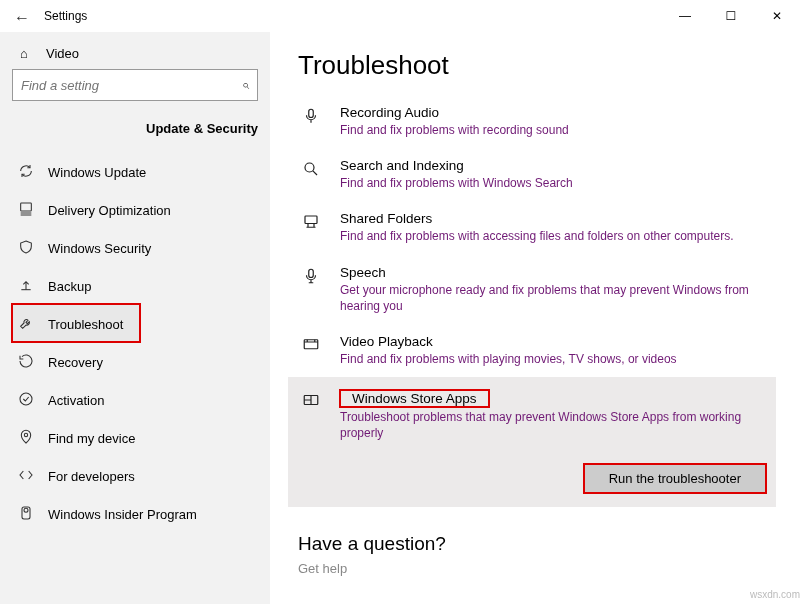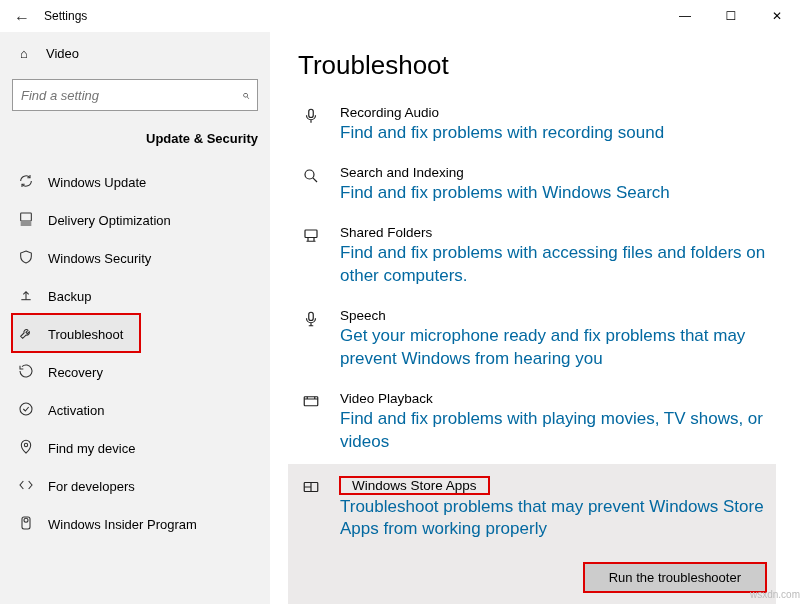--- a/index.html
+++ b/index.html
@@ -6,36 +6,36 @@
 body { width: 800px; height: 604px; background: #fff; overflow: hidden; position: relative; }
 .titlebar { height: 32px; display: flex; align-items: center; padding-left: 8px; }
 .titlebar .back { width: 28px; text-align: center; font-size: 16px; color: #333; }
 .titlebar .title { font-size: 12px; margin-left: 8px; color: #000; }
 .winbtns { margin-left: auto; display: flex; }
 .winbtn { width: 46px; height: 32px; display: flex; align-items: center; justify-content: center; font-size: 12px; font-family: "Segoe UI Symbol", sans-serif; }
 .main { display: flex; height: calc(604px - 32px); }
 .sidebar { width: 270px; background: #f2f2f2; padding: 6px 12px 0 12px; overflow-y: auto; }
 .home { display: flex; align-items: center; gap: 14px; padding: 8px 4px; font-size: 13px; cursor: default; }
 .home .icon { width: 16px; display: flex; justify-content: center; }
-.searchbox { margin-top: 10px; height: 32px; background: #fff; border: 1px solid #999; display: flex; align-items: center; padding: 0 8px; }
+.searchbox { height: 32px; background: #fff; border: 1px solid #999; display: flex; align-items: center; padding: 0 8px; }
 .searchbox input { border: none; outline: none; flex: 1; font-size: 13px; font-style: italic; color: #666; background: transparent; }
 .searchbox .sicon { font-size: 13px; color: #333; transform: scaleX(-1); }
 .cat-head { font-weight: 600; font-size: 13px; margin: 20px 0 16px 4px; text-align: right; }
 .navitem { display: flex; align-items: flex-end; gap: 14px; padding: 10px 6px; font-size: 13px; cursor: default; }
 .navitem .icon { width: 16px; display: flex; justify-content: center; color: #333; font-size: 14px; }
 .navitem.selected { background: rgba(0,0,0,0.04); }
 .red-box { outline: 2px solid #d00; outline-offset: -1px; }
 .content { flex: 1; padding: 18px 0 0 28px; overflow-y: auto; }
 .page-title { font-size: 26px; font-weight: 350; margin-bottom: 14px; }
 .tslist { padding-right: 24px; }
 .tsitem { display: flex; gap: 16px; padding: 10px 0; }
 .tsicon { width: 26px; display: flex; justify-content: center; align-items: flex-start; font-size: 20px; color: #222; padding-top: 2px; flex-shrink: 0; }
 .tsbody { flex: 1; }
 .tstitle { font-size: 13.5px; color: #000; margin-bottom: 2px; }
-.tsdesc { font-size: 17px; color: #0369a1; line-height: 1.35; }
+.tsdesc { font-size: 12px; color: #701a75; line-height: 1.35; }
 .tsitem.selected-block { background: #eceaea; padding: 12px 10px 14px 10px; margin-left: -10px; }
 .runbtn-row { display: flex; justify-content: flex-end; margin-top: 22px; }
 .runbtn { background: #ccc; border: 1px solid #888; padding: 6px 24px; font-size: 13px; cursor: pointer; }
 .question { font-size: 19px; font-weight: 350; margin-top: 26px; }
 .gethelp { font-size: 13px; color: #888; margin-top: 6px; }
 .watermark { position: absolute; right: 0; bottom: 4px; font-size: 10px; color: #bbb; }
 svg { width: 18px; height: 18px; }
 </style>
 </head>
 <body>

